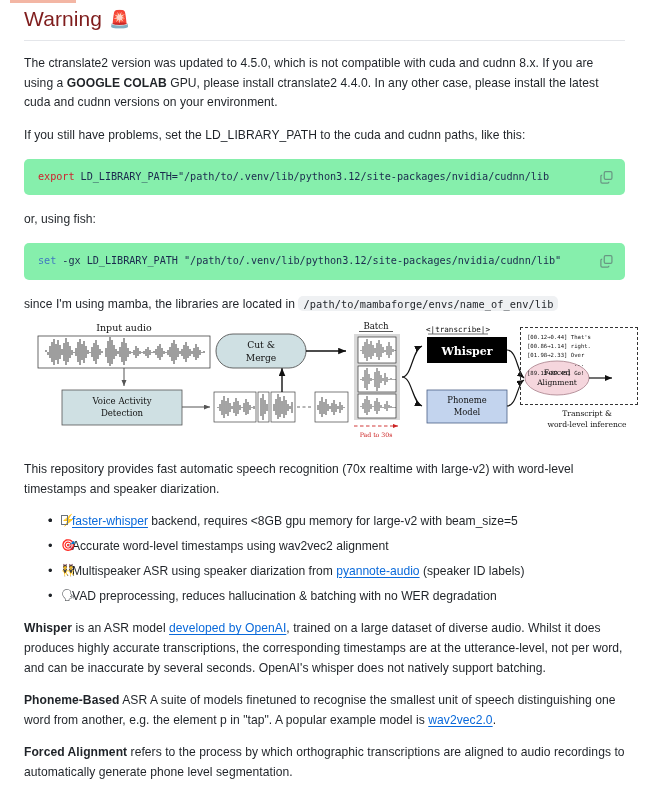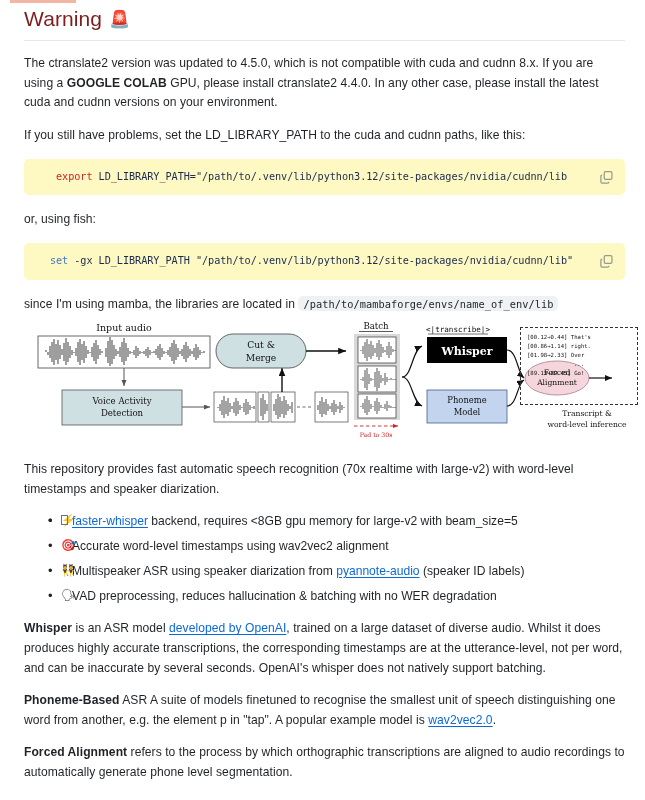--- a/index.html
+++ b/index.html
@@ -44,26 +44,25 @@
     background: #eff1f3;
     border-radius: 5px;
     padding: 1.5px 5px;
     color: #1f2328;
     white-space: nowrap;
   }
 
   
   .codeblock {
     position: relative;
-    background: #fef9c3;
+    background: #86efac;
     border-radius: 5px;
     padding: 11px 40px 11px 14px;
     margin: 0 0 15px 0;
     overflow: hidden;
-    text-align: center;
   }
   .codeblock pre {
     margin:0;
     font-family: "DejaVu Sans Mono", monospace;
     font-size: 10.2px;
     line-height: 1.45;
     color: #1b2a4e;
     white-space: pre;
     letter-spacing: -0.05px;
   }

